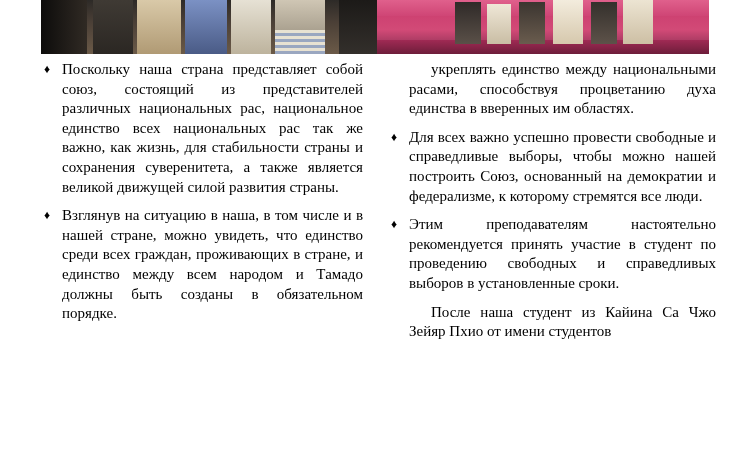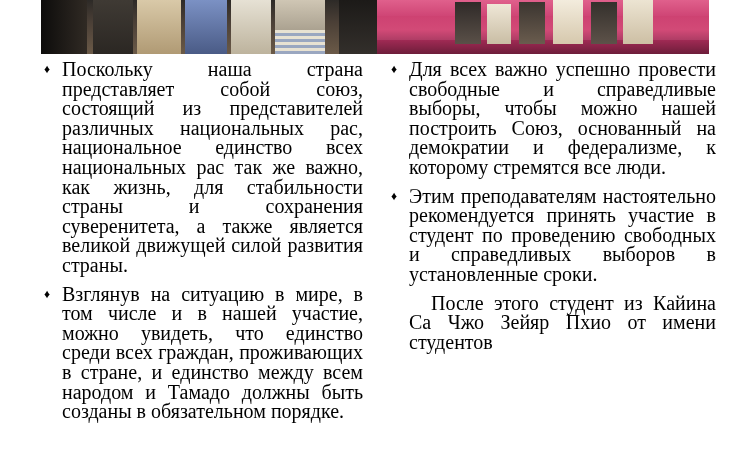--- a/index.html
+++ b/index.html
@@ -112,21 +112,21 @@
     width: 18px;
     flex: 0 0 18px;
     font-size: 12px;
     line-height: 19.5px;
     color: #000;
     text-align: left;
     margin-left: -16px;
   }
   .ptext {
     flex: 1;
-    font-size: 20px;
+    font-size: 15px;
     line-height: 19.6px;
     text-align: justify;
     text-justify: inter-word;
     hyphens: none;
   }
   .para-noBullet .ptext {
     text-indent: 22px;
   }
   .para-noBullet { margin-left: 2px; }
 </style>
@@ -162,40 +162,44 @@
 
     <div class="col col-left">
 
       <div class="para">
         <span class="bullet">♦</span>
         <span class="ptext">Поскольку наша страна представляет собой союз, состоящий из представителей различных национальных рас, национальное единство всех национальных рас так же важно, как жизнь, для стабильности страны и сохранения суверенитета, а также является великой движущей силой развития страны.</span>
       </div>
 
       <div class="para">
         <span class="bullet">♦</span>
-        <span class="ptext">Взглянув на ситуацию в мире, в том числе и в нашей участие, можно увидеть, что единство среди всех граждан, проживающих в стране, и единство между всем народом и Тамадо должны быть созданы в обязательном порядке.</span>
+        <span class="ptext">Взглянув на ситуацию в наша, в том числе и в нашей стране, можно увидеть, что единство среди всех граждан, проживающих в стране, и единство между всем народом и Тамадо должны быть созданы в обязательном порядке.</span>
       </div>
 
     </div>
 
     <div class="col col-right">
 
+      <div class="para para-noBullet">
+
+        <span class="ptext">укреплять единство между национальными расами, способствуя процветанию духа единства в вверенных им областях.</span>
+      </div>
 
       <div class="para">
         <span class="bullet">♦</span>
         <span class="ptext">Для всех важно успешно провести свободные и справедливые выборы, чтобы можно нашей построить Союз, основанный на демократии и федерализме, к которому стремятся все люди.</span>
       </div>
 
       <div class="para">
         <span class="bullet">♦</span>
         <span class="ptext">Этим преподавателям настоятельно рекомендуется принять участие в студент по проведению свободных и справедливых выборов в установленные сроки.</span>
       </div>
 
       <div class="para para-noBullet">
 
-        <span class="ptext">После этого студент из Кайина Са Чжо Зейяр Пхио от имени студентов</span>
+        <span class="ptext">После наша студент из Кайина Са Чжо Зейяр Пхио от имени студентов</span>
       </div>
 
     </div>
 
   </div>
 
 </div>
 
 </body></html>

